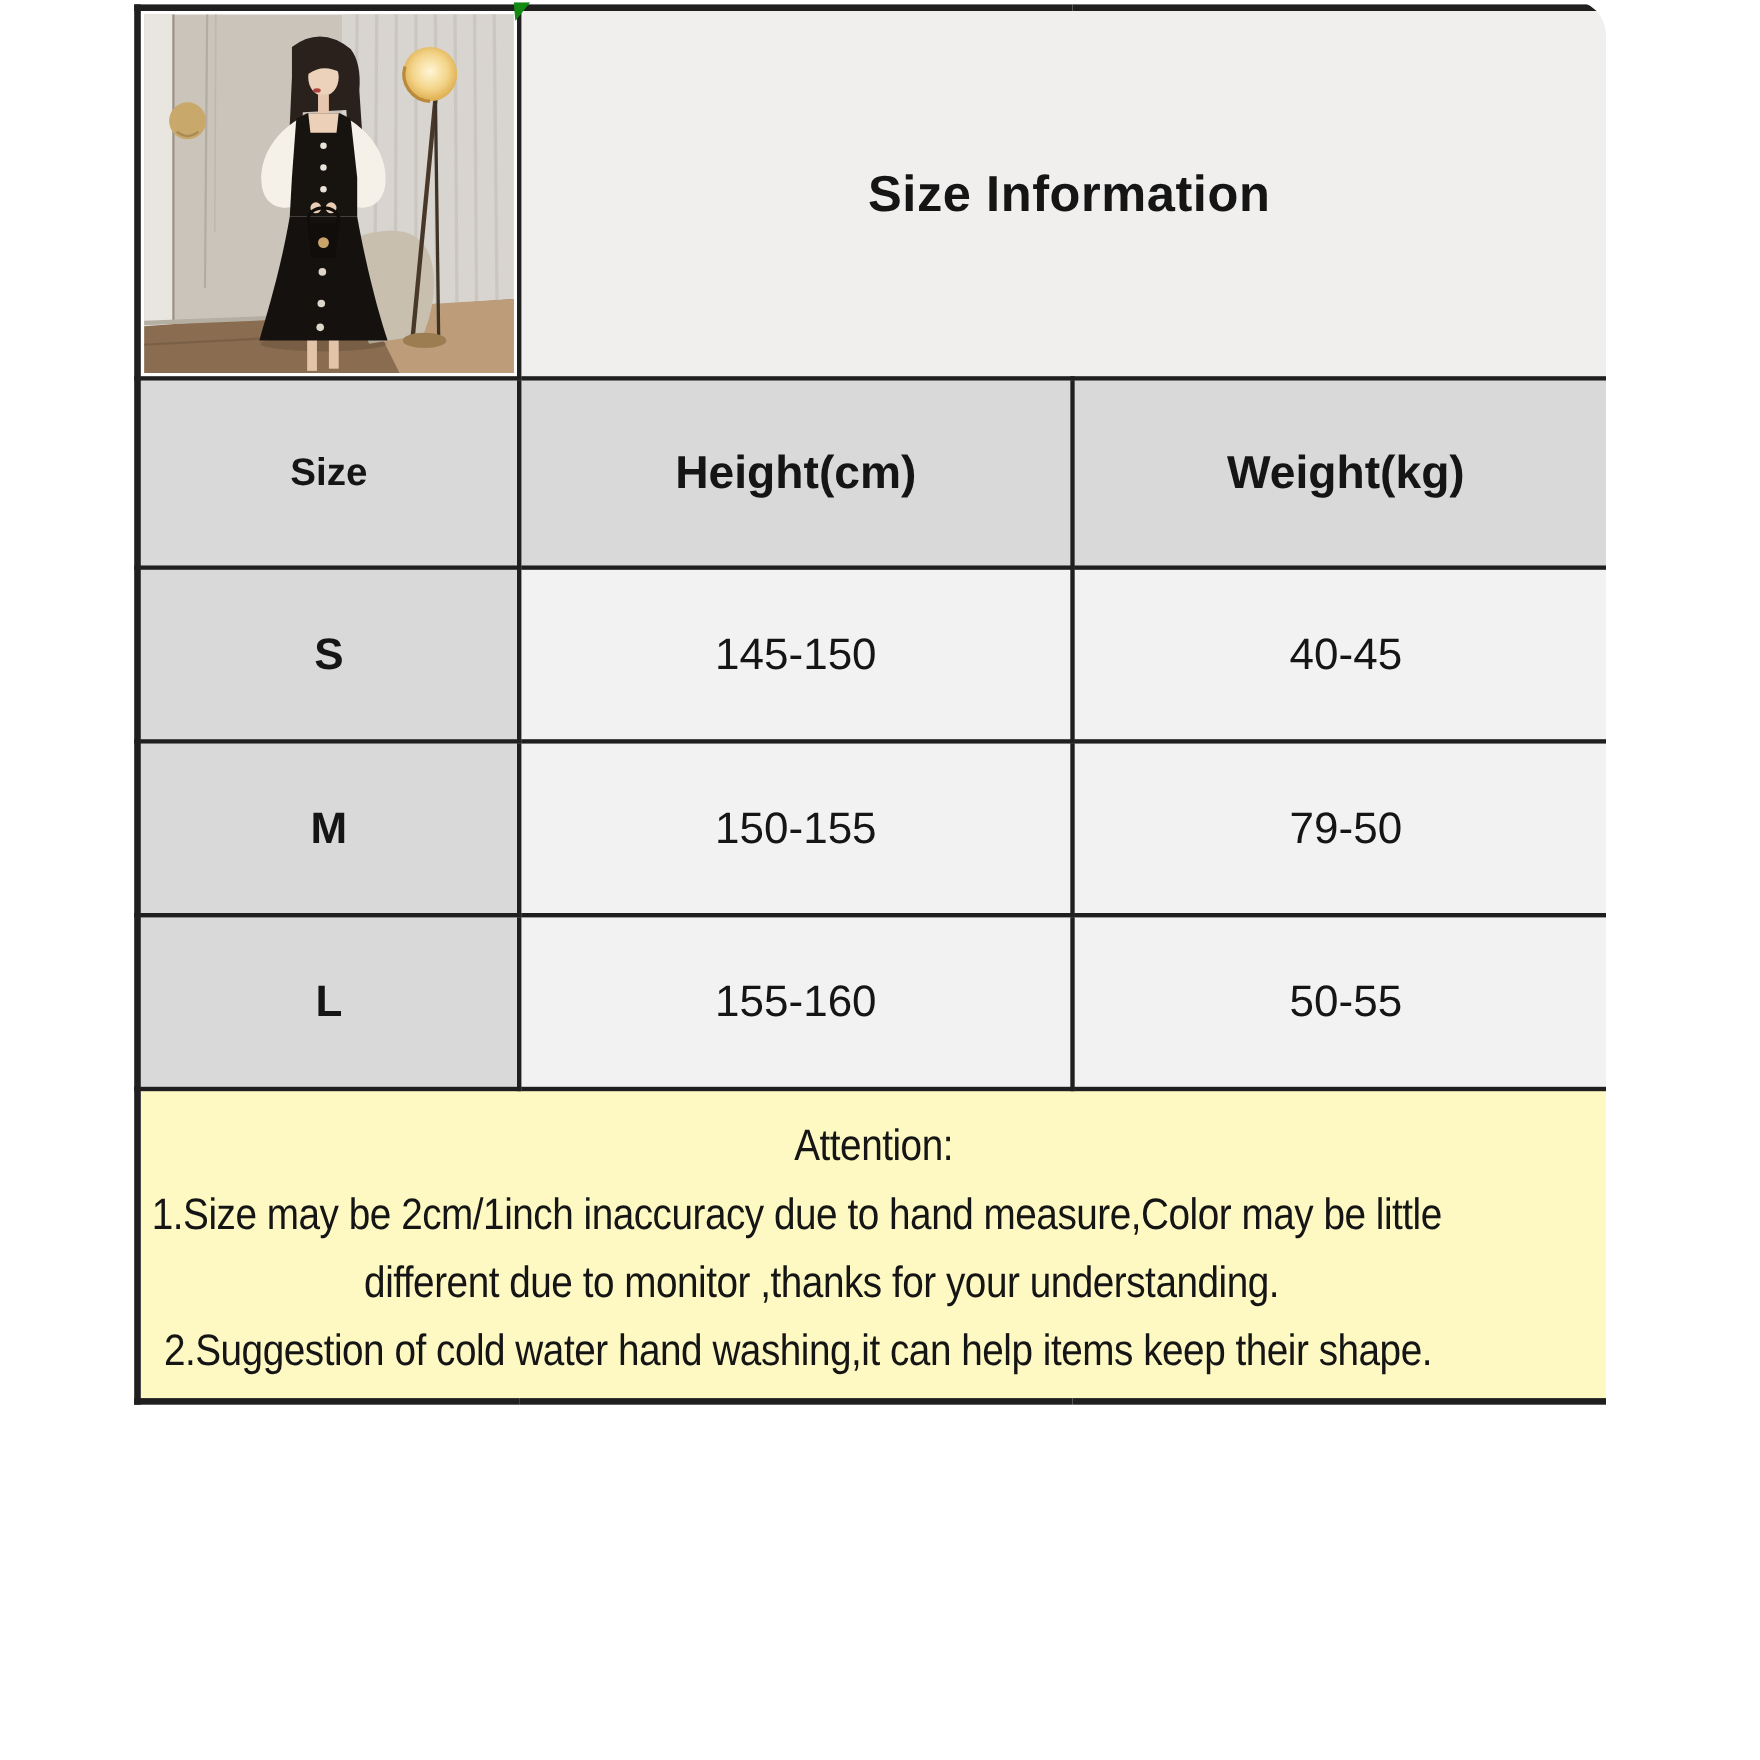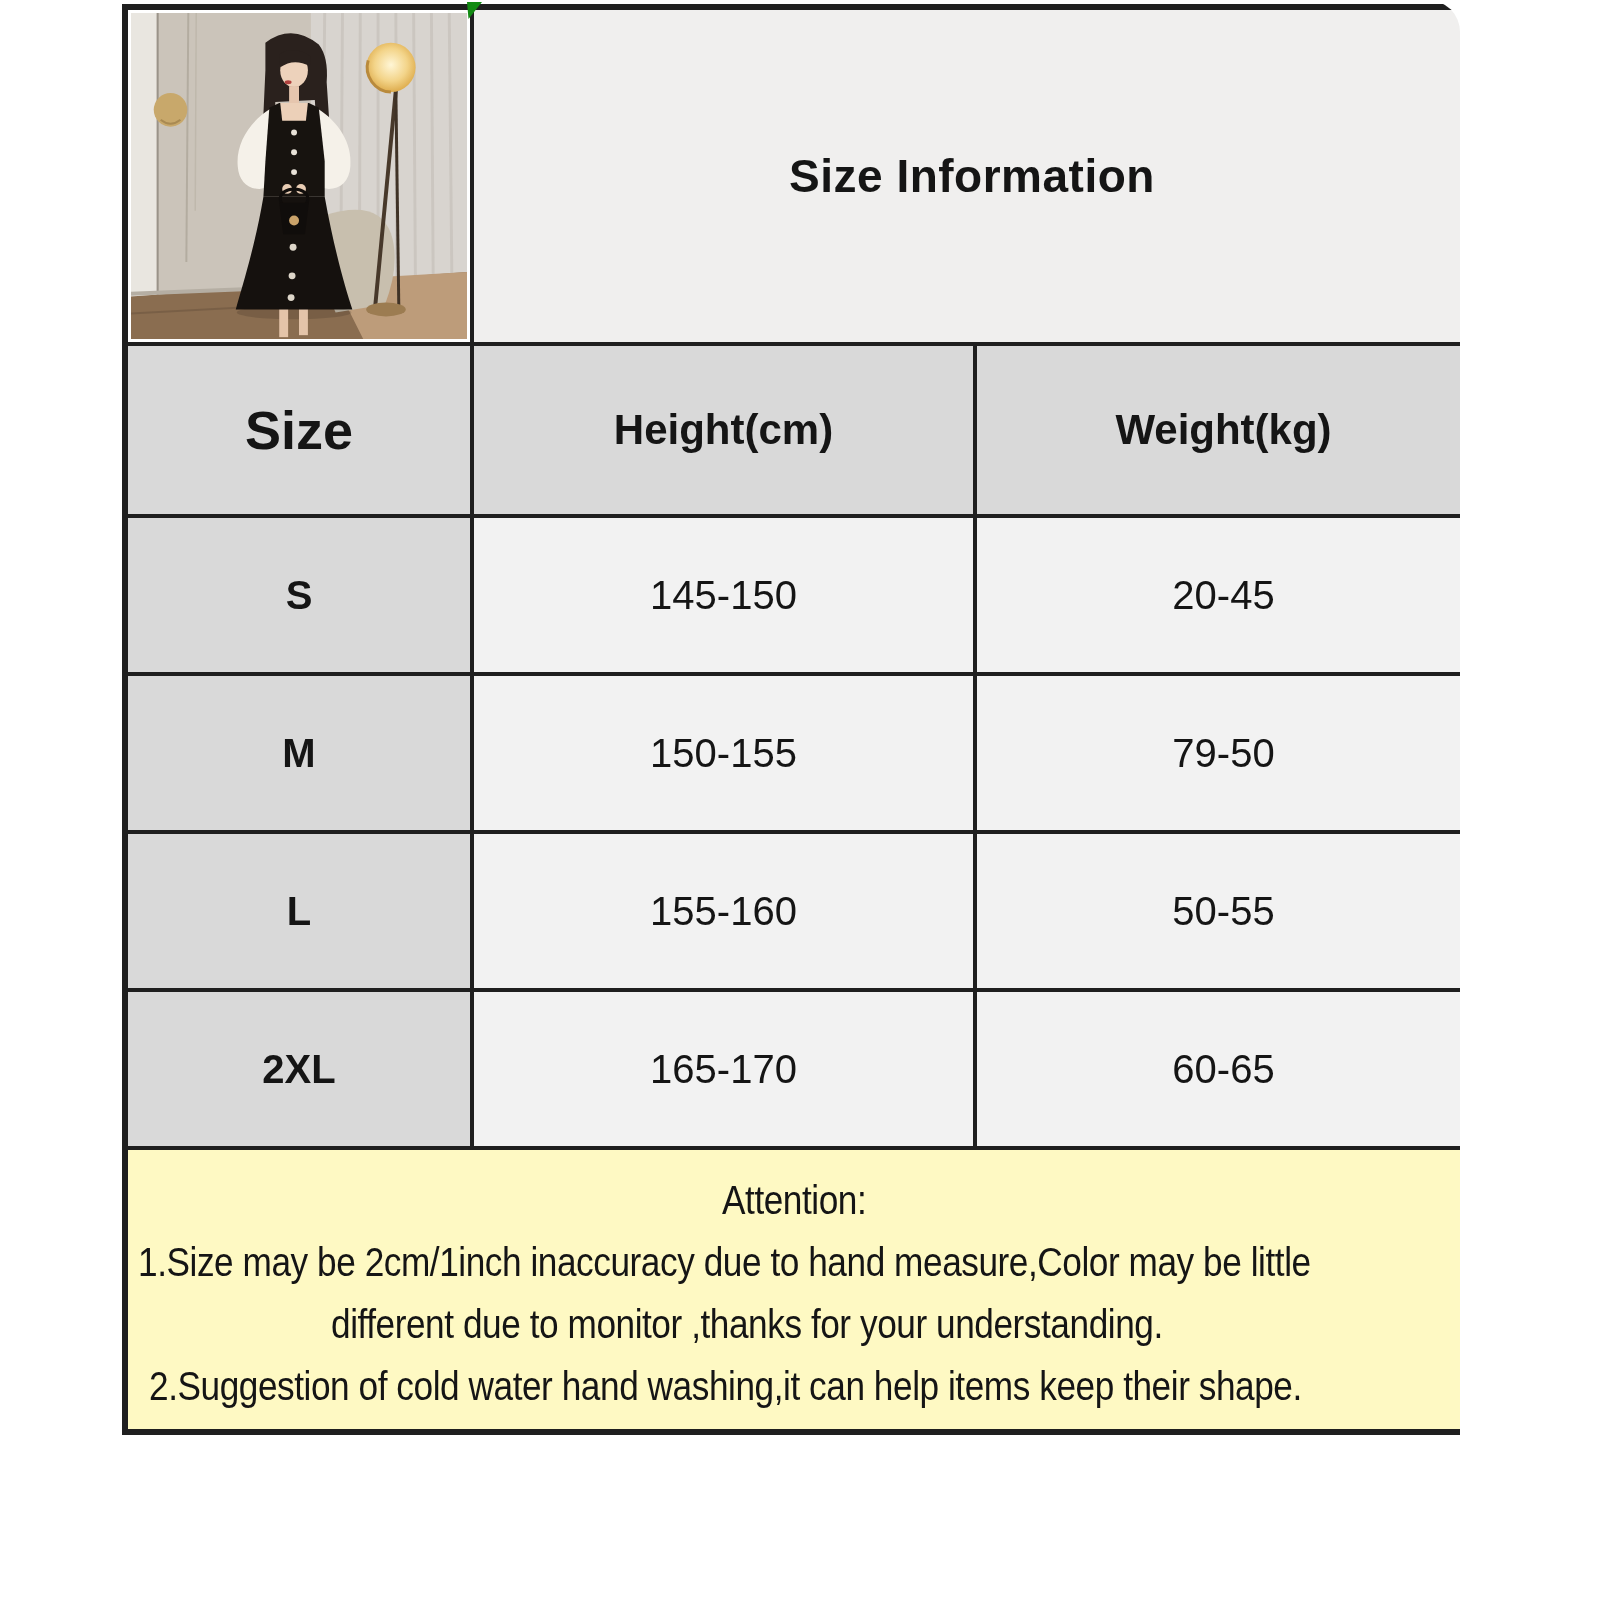--- a/index.html
+++ b/index.html
@@ -6,21 +6,21 @@
   .page{position:relative;width:1460px;height:1600px;background:#ffffff;overflow:hidden;
         font-family:"Liberation Sans", sans-serif;color:#151515;border-radius:32px;}
   table.size-table{position:absolute;left:122px;top:4px;width:1348px;
         border-collapse:collapse;table-layout:fixed;
         border:6px solid var(--border,#1f1f1f);}
   table.size-table td{border:4px solid var(--border,#1f1f1f);text-align:center;vertical-align:middle;
         overflow:hidden;}
   td.photo-cell{background:#ffffff;padding:3px;}
   td.title-cell{background:var(--title-bg,#f0efee);font-size:46px;font-weight:bold;letter-spacing:0.5px;}
   td.col-header{background:var(--header-bg,#d9d9d9);font-weight:bold;font-size:42px;}
-  td.col-header.size-head{font-size:54px;}
+  td.col-header.size-head{font-size:35px;}
   td.size-cell{background:var(--size-col-bg,#d9d9d9);font-weight:bold;font-size:40px;}
   td.value-cell{background:var(--value-bg,#f2f2f2);font-weight:normal;font-size:40px;}
   td.attention-cell{background:#fef9c3;text-align:left;vertical-align:top;padding:6px 0 0 10px;}
   .att-line{font-size:40px;line-height:62px;white-space:nowrap;display:inline-block;
         transform:scaleX(0.88);transform-origin:0 50%;letter-spacing:-0.5px;}
   .att-row{height:62px;overflow:visible;}
   .photo-wrap{width:100%;height:100%;}
   .photo-wrap svg{display:block;width:100%;height:100%;}
   .corner-marker{position:absolute;left:467px;top:2px;width:15px;height:17px;}
 </style>
@@ -113,36 +113,31 @@
 
     <tr style="height:172px">
       <td class="col-header size-head">Size</td>
       <td class="col-header">Height(cm)</td>
       <td class="col-header">Weight(kg)</td>
     </tr>
 
     <tr style="height:158px">
       <td class="size-cell">S</td>
       <td class="value-cell">145-150</td>
-      <td class="value-cell">20-45</td>
+      <td class="value-cell">40-45</td>
     </tr>
     <tr style="height:158px">
       <td class="size-cell">M</td>
       <td class="value-cell">150-155</td>
       <td class="value-cell">79-50</td>
     </tr>
     <tr style="height:158px">
       <td class="size-cell">L</td>
       <td class="value-cell">155-160</td>
       <td class="value-cell">50-55</td>
-    </tr>
-    <tr style="height:158px">
-      <td class="size-cell">2XL</td>
-      <td class="value-cell">165-170</td>
-      <td class="value-cell">60-65</td>
     </tr>
 
     <tr style="height:284px">
       <td class="attention-cell" colspan="3">
         <div class="att-row"><span class="att-line">Attention:</span></div>
         <div class="att-row"><span class="att-line">1.Size may be 2cm/1inch inaccuracy due to hand measure,Color may be little</span></div>
         <div class="att-row"><span class="att-line">different due to monitor ,thanks for your understanding.</span></div>
         <div class="att-row"><span class="att-line">2.Suggestion of cold water hand washing,it can help items keep their shape.</span></div>
       </td>
     </tr>

